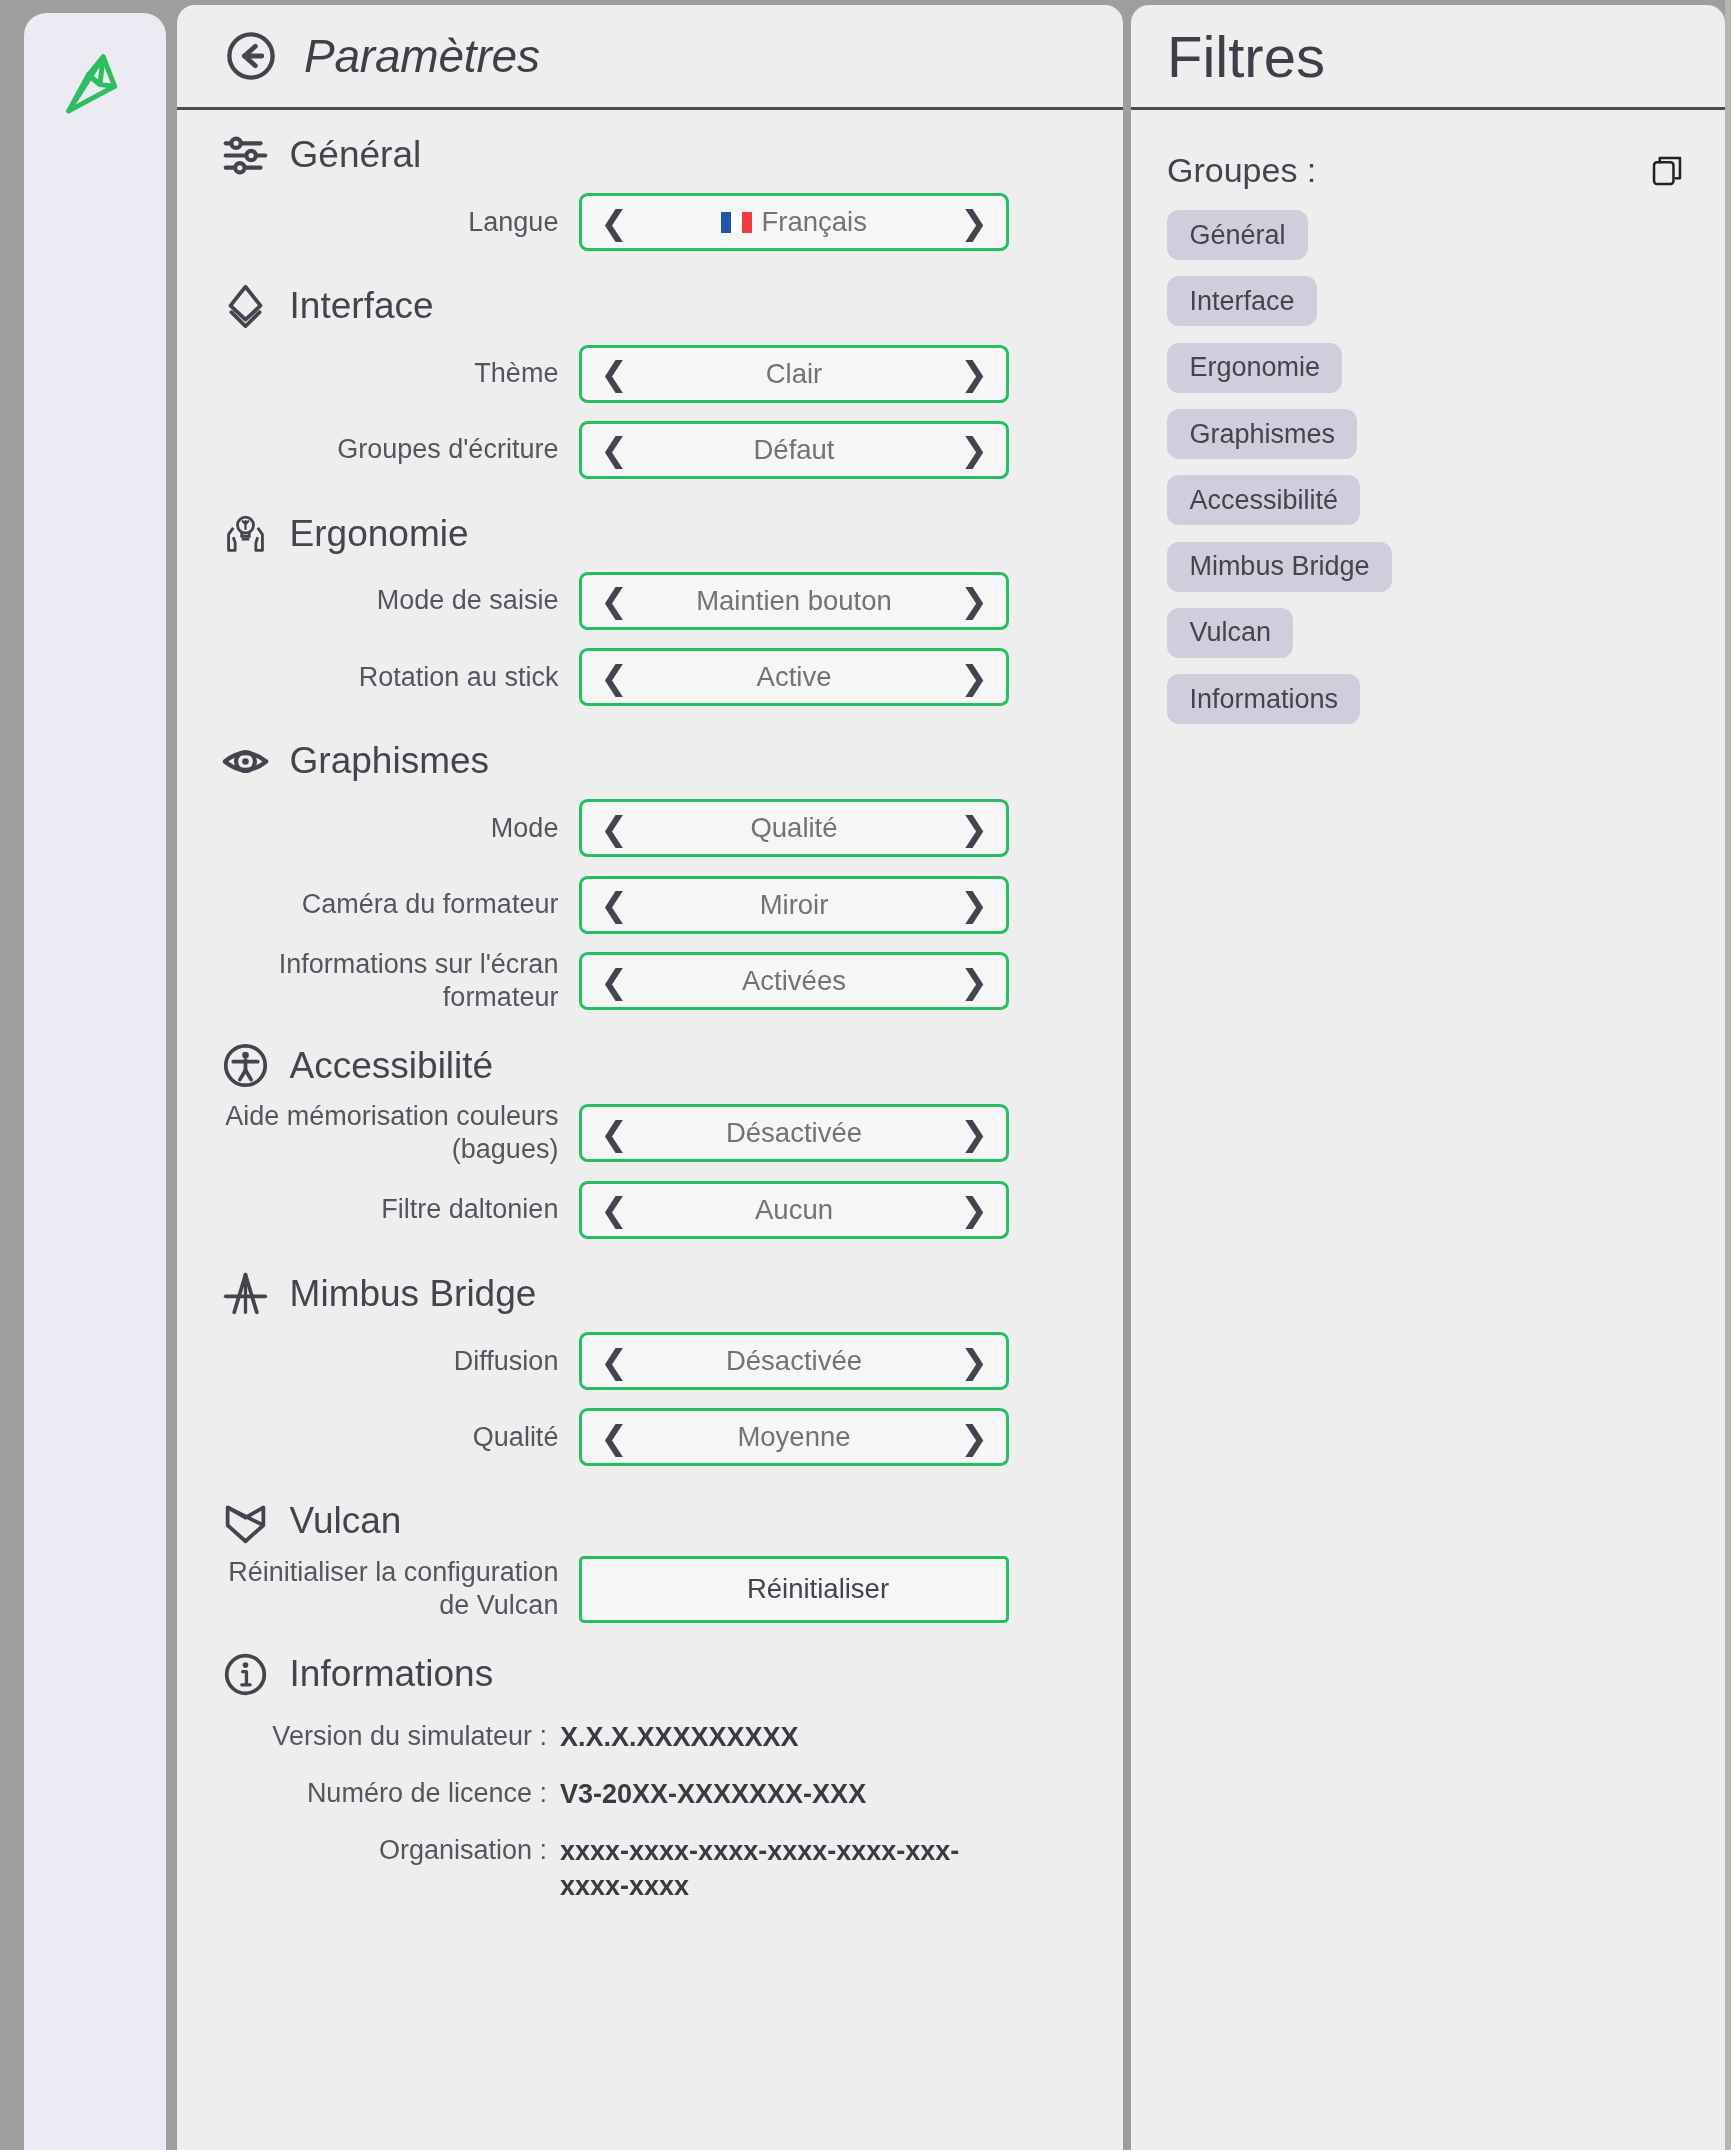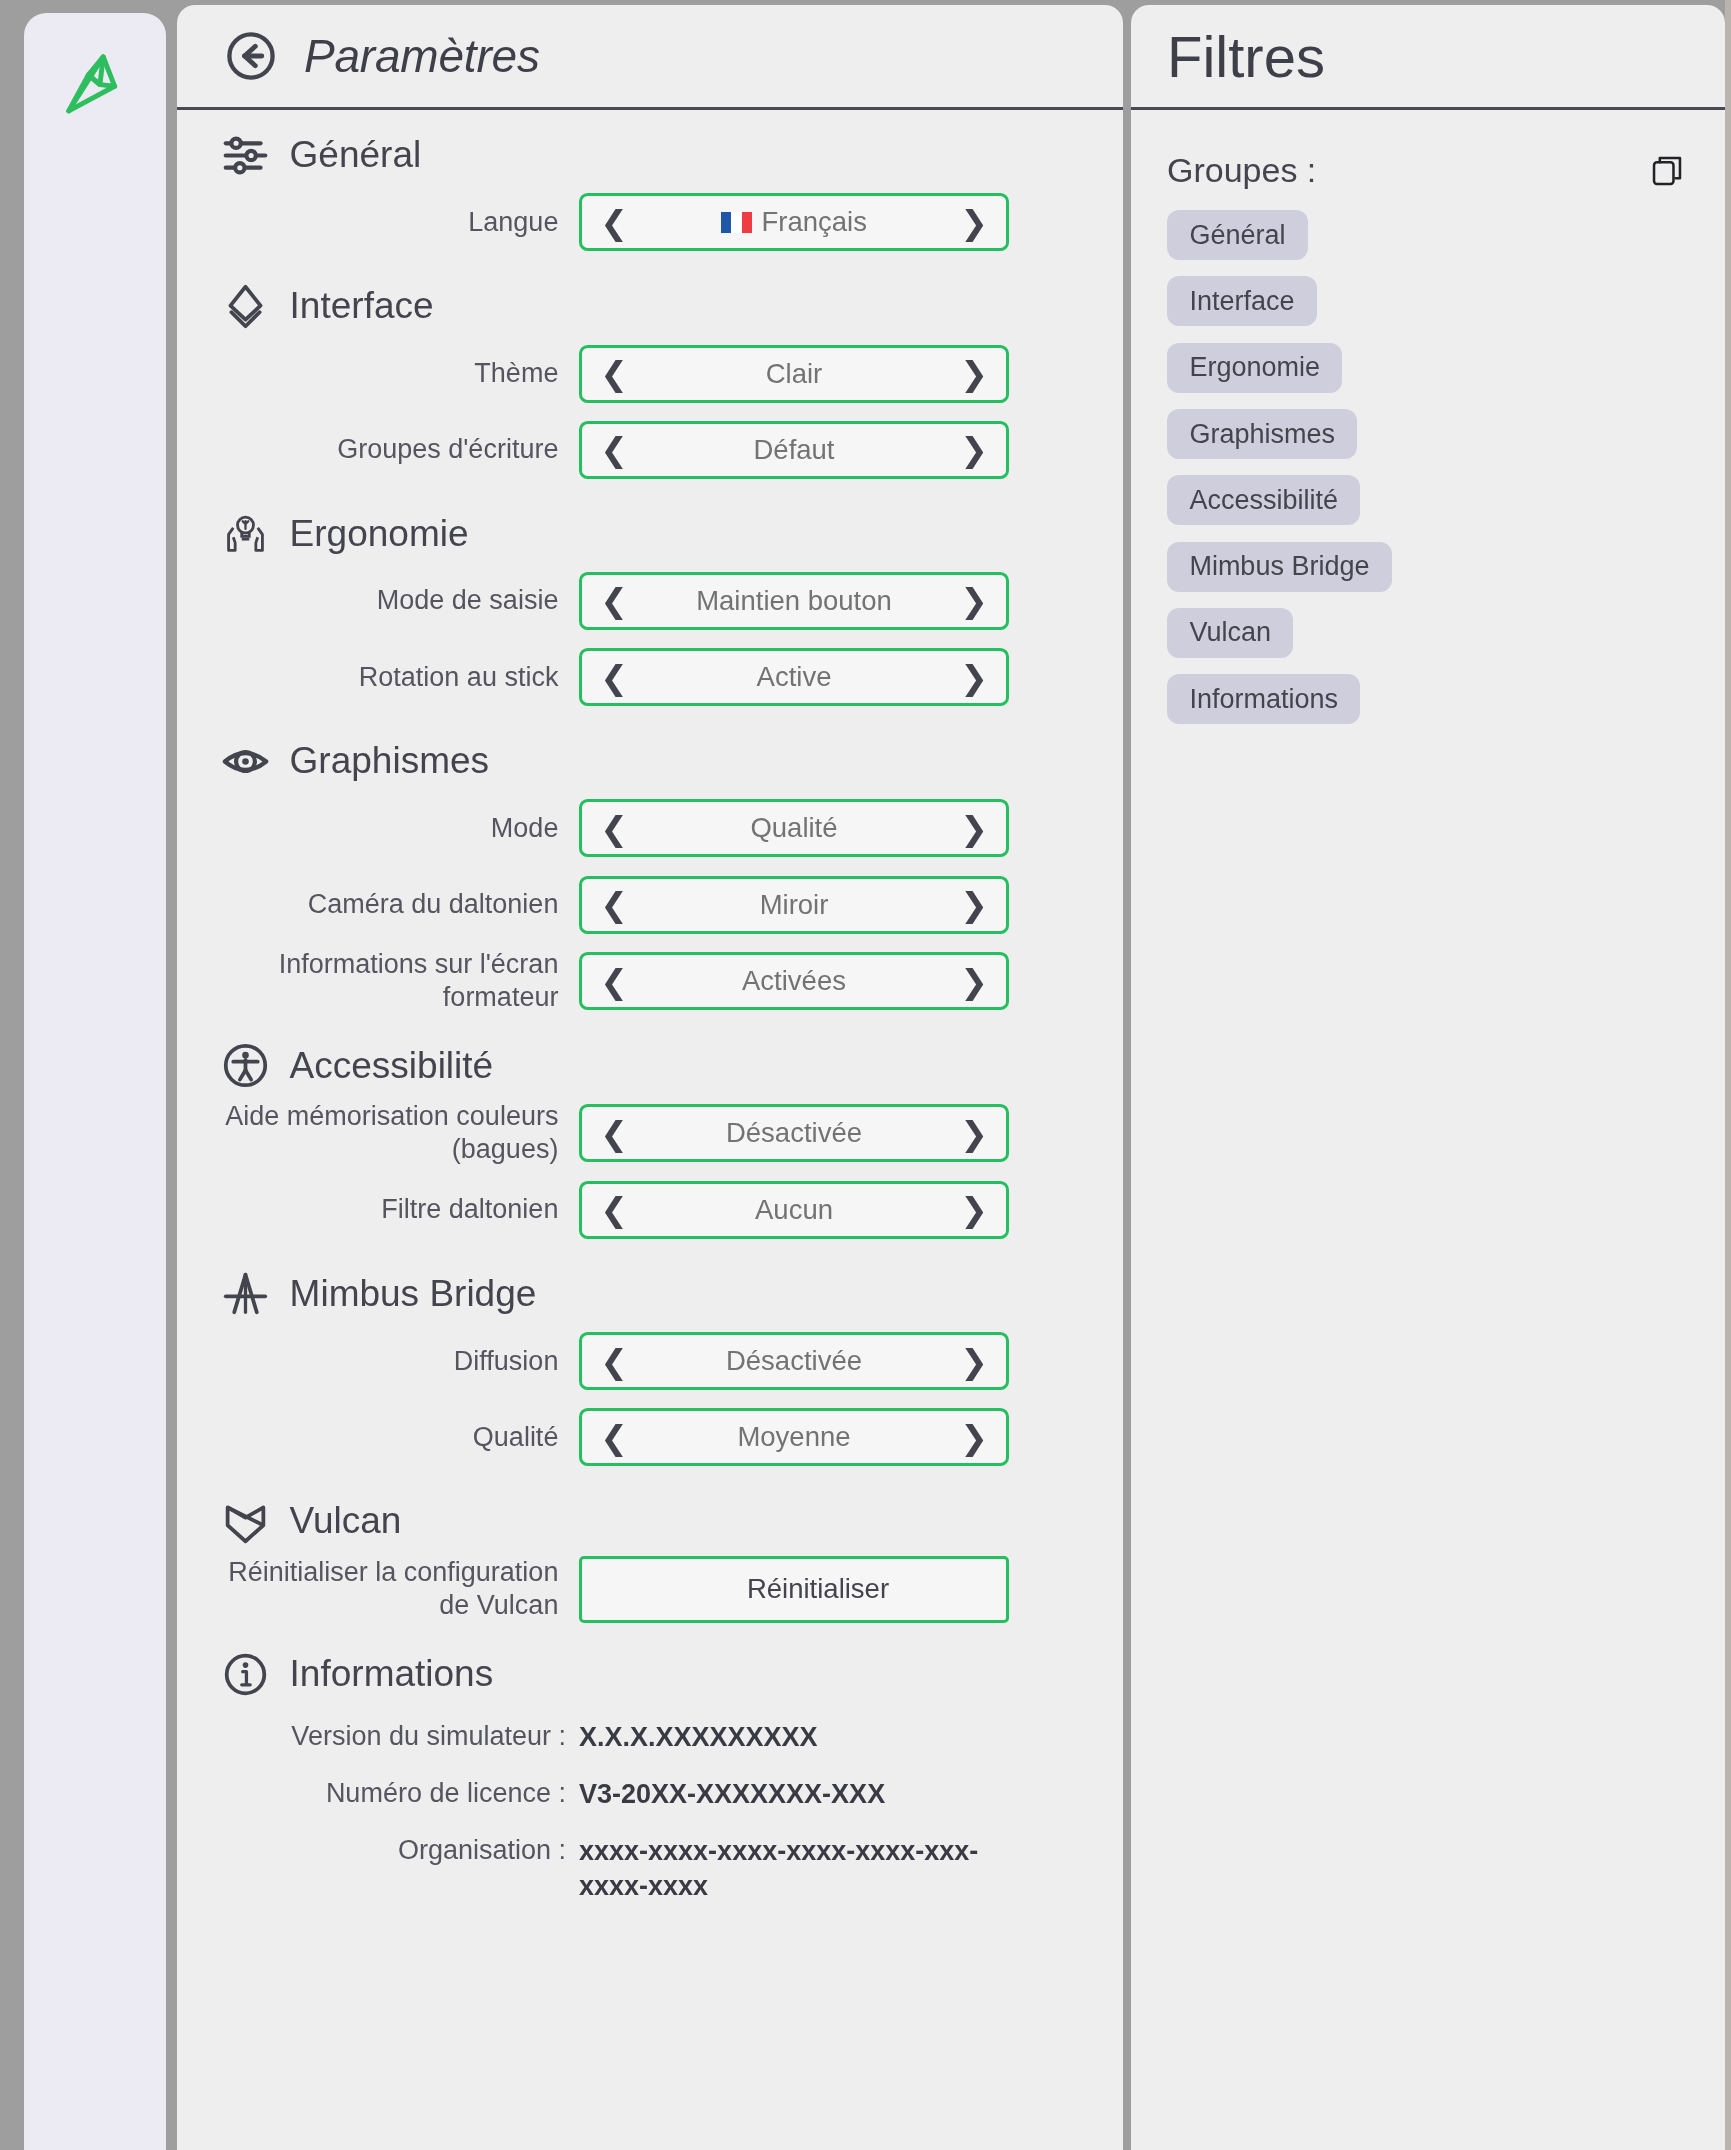--- a/index.html
+++ b/index.html
@@ -117,21 +117,21 @@
     border: 3.9px solid #25bf60;
     border-radius: 5px;
     background: #f6f6f6;
     display: flex; align-items: center; justify-content: center;
     font-size: 27.5px; color: #44444e;
     cursor: pointer;
     padding-left: 48px;
   }
   .info-row {
     display: flex;
-    padding-left: 45px;
+    padding-left: 26px;
     margin-top: 22.4px;
     align-items: flex-start;
   }
   .info-label {
     width: 357px; text-align: right;
     font-size: 27px; color: #55555f;
     padding-right: 13px;
     line-height: 1.2;
   }
   .info-value {
@@ -299,21 +299,21 @@
     </div>
     <div class="row">
       <div class="row-label">Mode</div>
       <div class="stepper">
         <span class="chev">❮</span>
         <span class="stepper-val">Qualité</span>
         <span class="chev">❯</span>
       </div>
     </div>
     <div class="row">
-      <div class="row-label">Caméra du daltonien</div>
+      <div class="row-label">Caméra du formateur</div>
       <div class="stepper">
         <span class="chev">❮</span>
         <span class="stepper-val">Miroir</span>
         <span class="chev">❯</span>
       </div>
     </div>
     <div class="row">
       <div class="row-label">Informations sur l'écran formateur</div>
       <div class="stepper">
         <span class="chev">❮</span>

